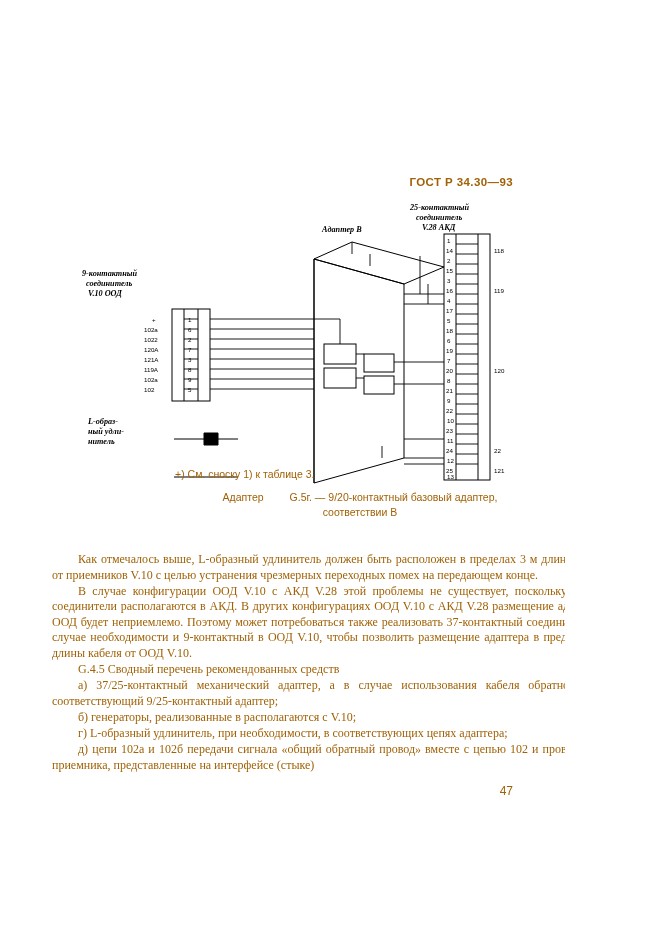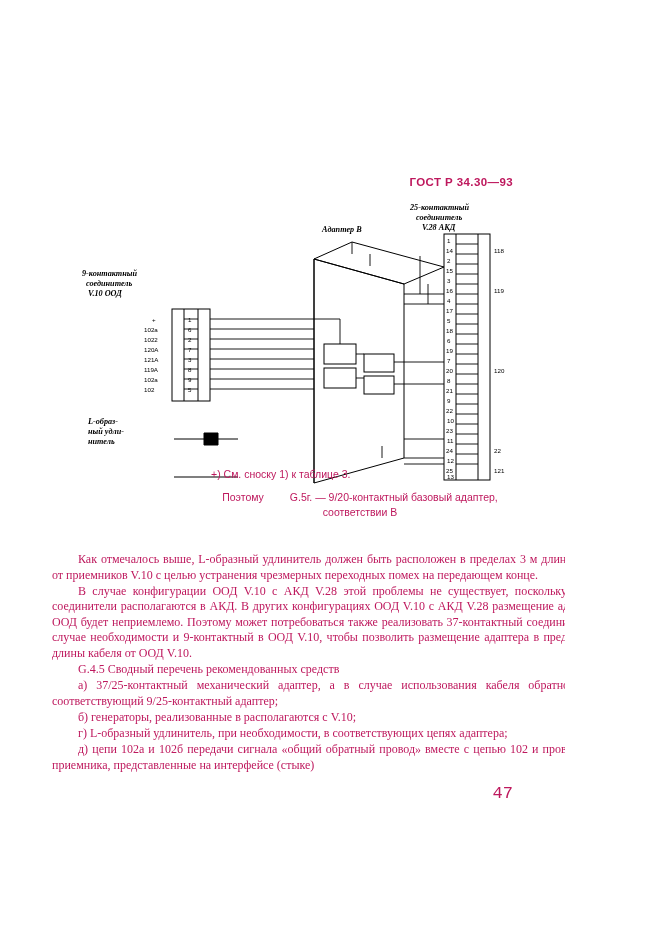--- a/index.html
+++ b/index.html
@@ -6,21 +6,21 @@
     margin: 0;
     padding: 0;
     background: #ffffff;
   }
   .page {
     position: relative;
     width: 565px;
     height: 935px;
     background: #ffffff;
     font-family: "Liberation Serif", serif;
-    color: #be185d;
+    color: #a16207;
     overflow: hidden;
   }
 
   
   .gost-header {
     position: absolute;
     top: 176px;
     right: 52px;
     font-family: "Liberation Sans", sans-serif;
     font-size: 11.5px;
@@ -38,21 +38,20 @@
     height: 320px;
   }
   .fig-svg { display:block; }
 
   .fig-note {
     position: absolute;
     left: 175px;
     top: 468px;
     font-family: "Liberation Sans", sans-serif;
     font-size: 10.5px;
-    margin-left: 36px;
   }
   .fig-caption {
     position: absolute;
     left: 150px;
     top: 490px;
     width: 420px;
     font-family: "Liberation Sans", sans-serif;
     font-size: 10.5px;
     text-align: center;
     line-height: 1.45;
@@ -74,22 +73,22 @@
   .body-text p {
     margin: 0 0 0.5px 0;
     text-indent: 26px;
   }
 
   
   .page-number {
     position: absolute;
     right: 52px;
     top: 784px;
-    font-family: Liberation Mono, monospace;
-    font-size: 17px;
+    font-family: Liberation Sans, sans-serif;
+    font-size: 12px;
   }
 
   
   text {
     font-family: "Liberation Sans", sans-serif;
     fill: #000;
   }
   .lbl-xs { font-size: 6.2px; }
   .lbl-it-b { font-size: 8.2px; font-style: italic; font-weight: bold; font-family: "Liberation Serif", serif; }
 </style>
@@ -270,21 +269,21 @@
         <text class="lbl-xs" x="442" y="257">22</text>
         <text class="lbl-xs" x="442" y="277">121</text>
       </g>
     </svg>
   </div>
 
   <div class="fig-note">+) См. сноску 1) к таблице 3.</div>
 
   <div class="fig-caption">
     <span class="c-row">
-      <span>Поэтому</span><span class="sp"></span><span>G.5г. — 9/20-контактный     базовый     адаптер,</span>
+      <span>Адаптер</span><span class="sp"></span><span>G.5г. — 9/20-контактный     базовый     адаптер,</span>
     </span>
     <span class="c-row">соответствии В</span>
   </div>
 
   <div class="body-text">
     <p>Как отмечалось выше, L-образный удлинитель должен быть расположен в пределах 3 м длины кабеля от приемников V.10 с целью устранения чрезмерных переходных помех на передающем конце.</p>
     <p>В случае конфигурации ООД V.10 с АКД V.28 этой проблемы не существует, поскольку обычно соединители располагаются в АКД. В других конфигурациях ООД V.10 с АКД V.28 размещение адаптера в ООД будет неприемлемо. Поэтому может потребоваться также реализовать 37-контактный соединитель, а в случае необходимости и 9-контактный в ООД V.10, чтобы позволить размещение адаптера в пределах 3 м длины кабеля от ООД V.10.</p>
     <p>G.4.5 Сводный перечень рекомендованных средств</p>
     <p>а) 37/25-контактный механический адаптер, а в случае использования кабеля обратной связи соответствующий 9/25-контактный адаптер;</p>
     <p>б) генераторы, реализованные в располагаются с V.10;</p>

